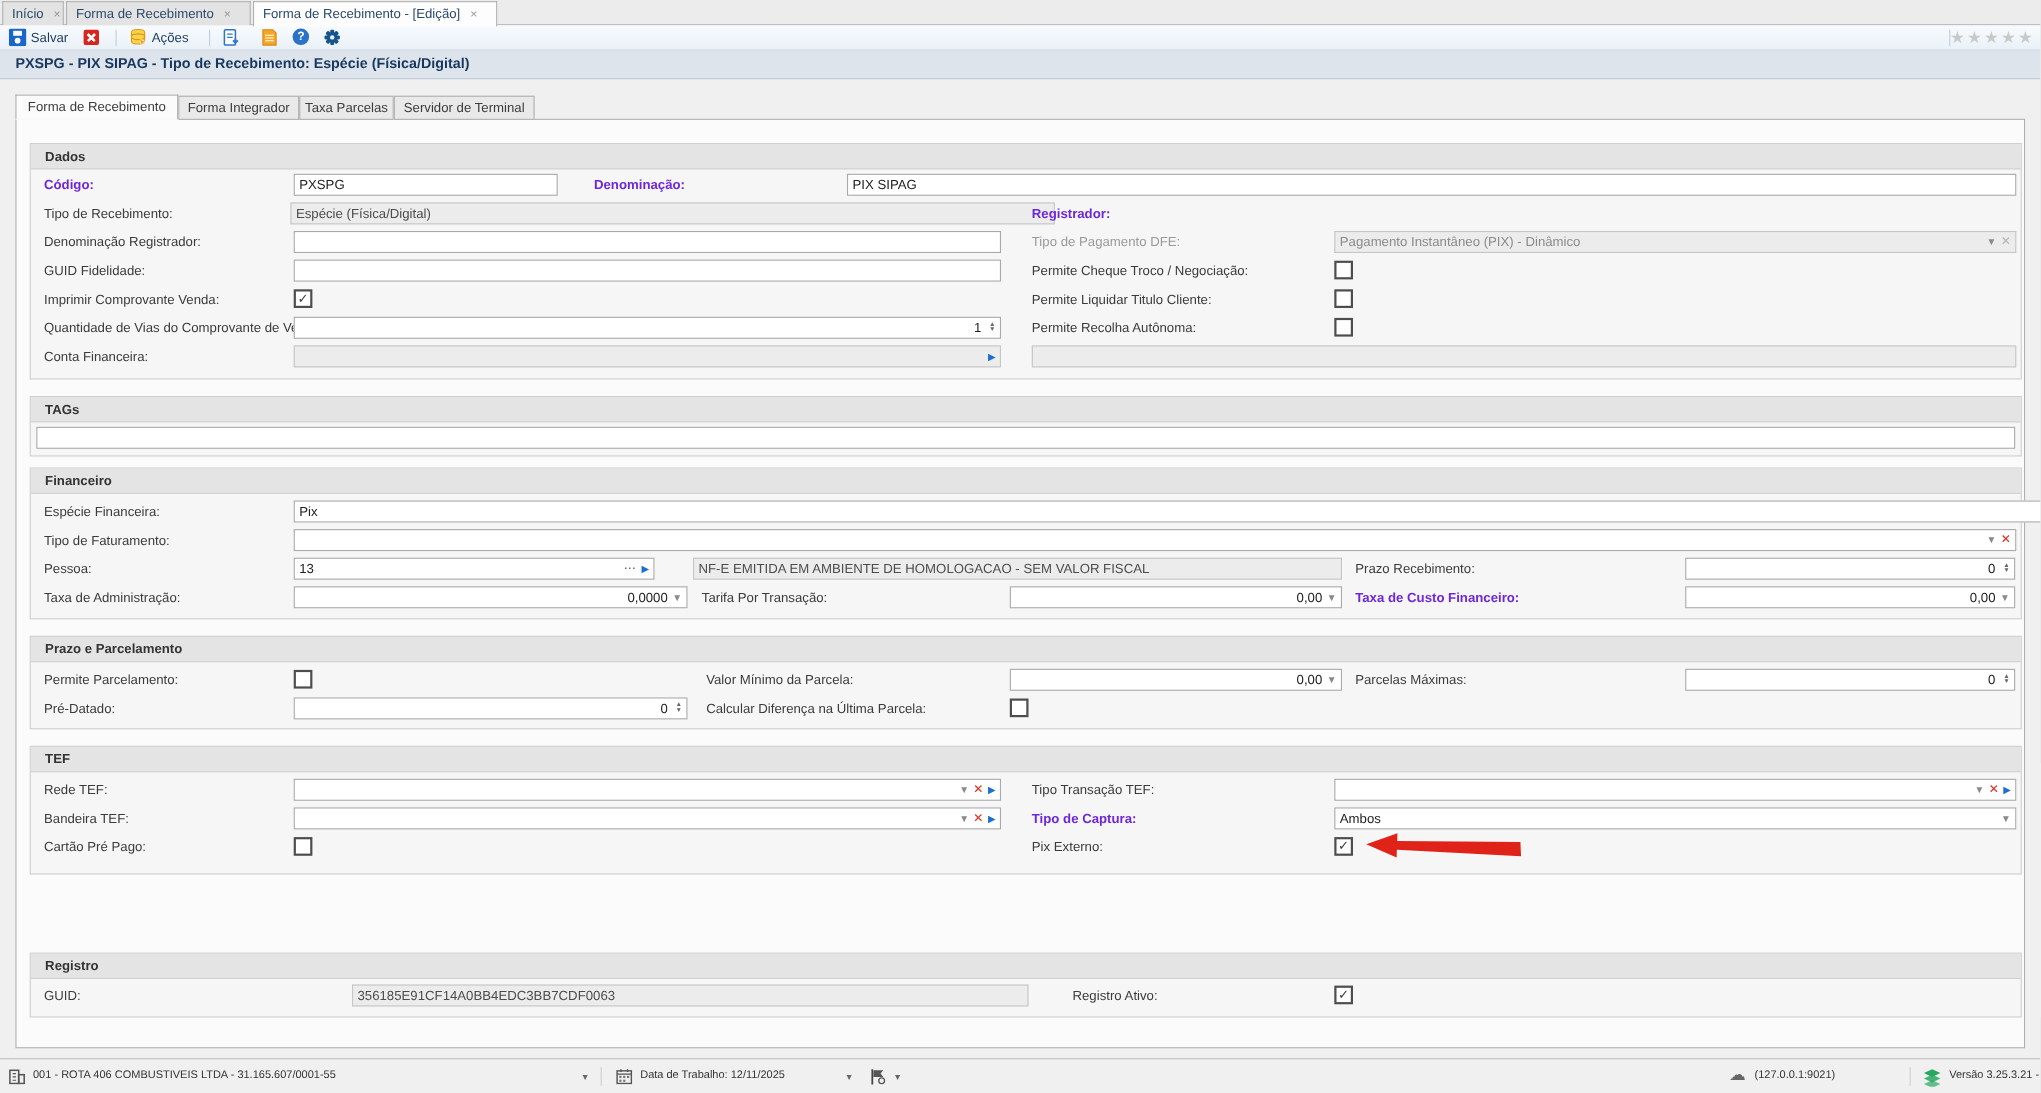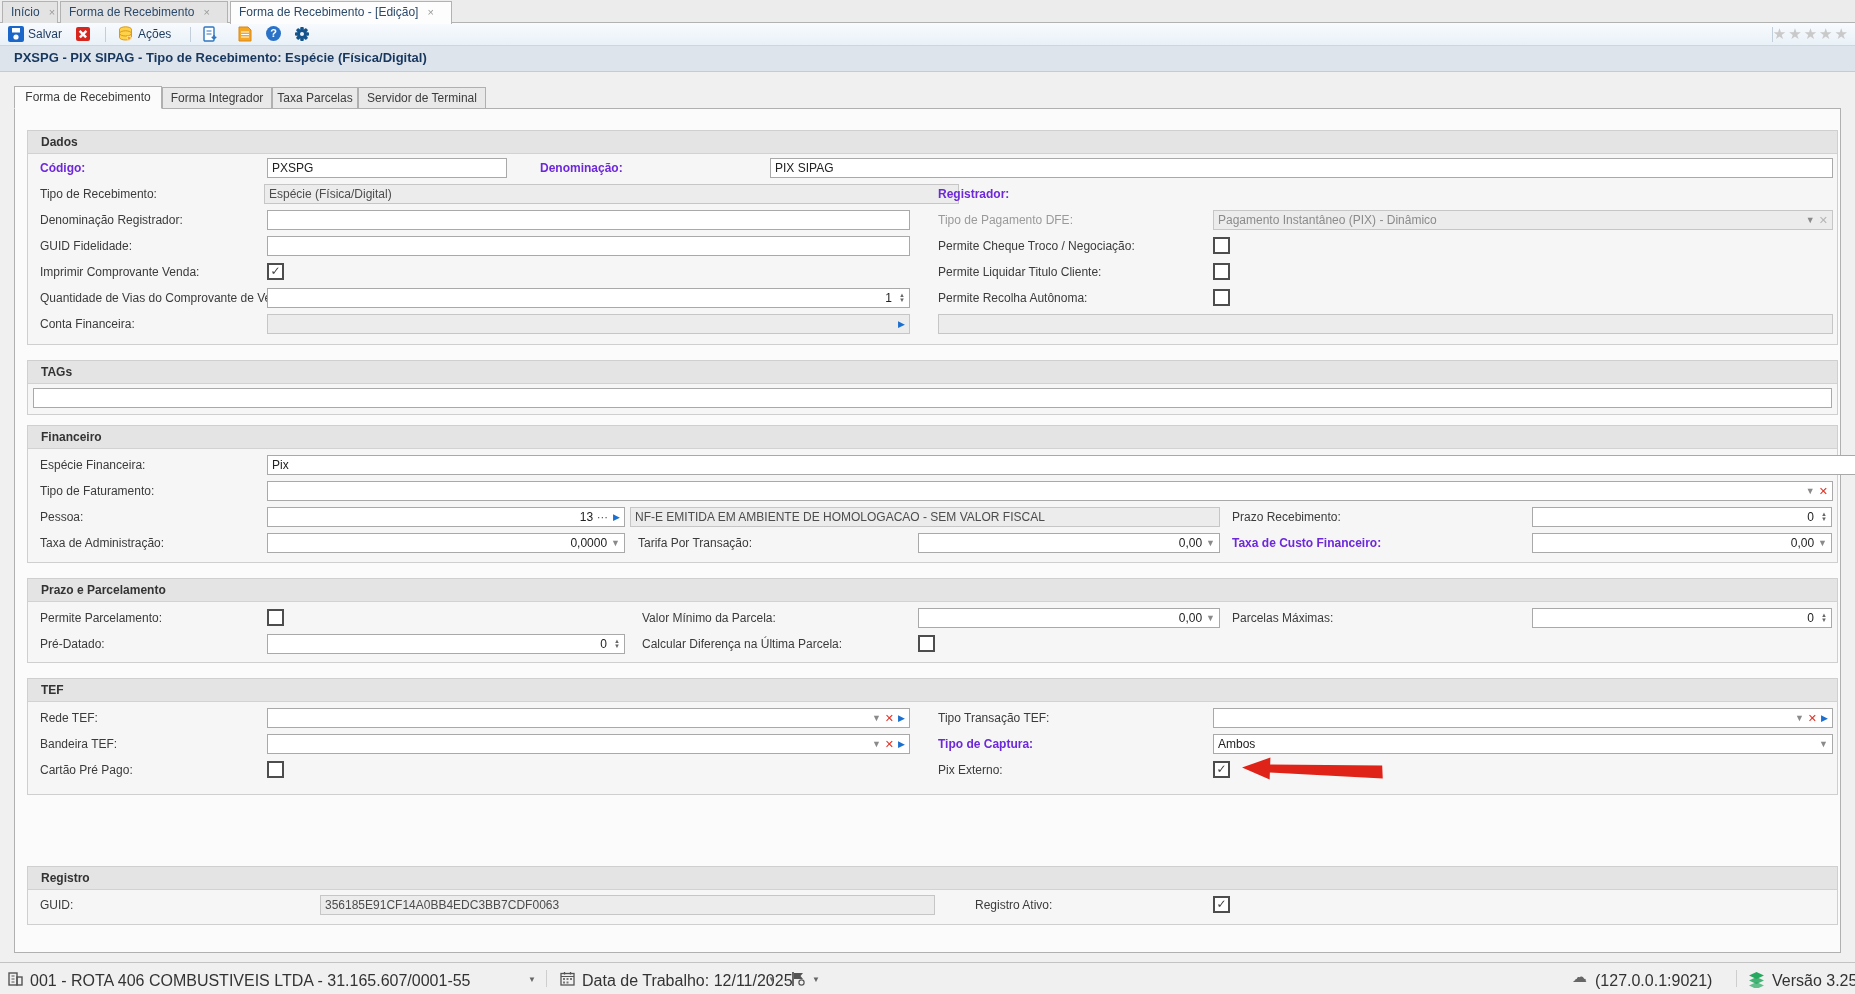--- a/index.html
+++ b/index.html
@@ -51,21 +51,21 @@
   .go{color:#1a6fd0;font-size:9px;}
   .dots{color:#555;font-size:11px;letter-spacing:1px;}
   .spin{display:flex;flex-direction:column;justify-content:center;color:#666;font-size:6px;line-height:5px;padding-left:3px;}
 
   .chk{position:absolute;width:17px;height:17px;background:#fff;border:2px solid #4d4d4d;box-sizing:border-box;z-index:2;text-align:center;}
   .chk .m{display:none;}
   .chk.on .m{display:block;color:#3f3f3f;font-size:12px;font-weight:bold;line-height:13px;}
 
   
   .statusbar{position:absolute;left:0;top:962px;width:1855px;height:32px;background:#f0f0f0;border-top:1px solid #c3c3c3;box-sizing:border-box;}
-  .sitem{position:absolute;top:9px;font-size:16px;color:#333;white-space:nowrap;}
+  .sitem{position:absolute;top:9px;font-size:10px;color:#333;white-space:nowrap;}
   .scar{position:absolute;top:12px;font-size:8px;color:#666;}
   .ssep{position:absolute;top:7px;width:1px;height:17px;background:#cecece;}
   .sicon{position:absolute;top:8px;}
 </style>
 </head>
 <body>
 
 <div id="root">
 
   <div class="tabbar">
@@ -215,21 +215,21 @@
     </div>
 
   <div class="lbl" style="left:40px;top:481px;">Tipo de Faturamento:</div>
   <div class="fld" style="left:267px;top:481px;width:1566px;">
       <span class="val"></span>
       <span class="ador car">▼</span>
       <span class="ador xr">✕</span>
     </div>
 
   <div class="lbl" style="left:40px;top:507px;">Pessoa:</div>
-  <div class="fld" style="left:267px;top:507px;width:358px;text-align:right;">
+  <div class="fld" style="left:267px;top:507px;width:328px;">
       <span class="val">13</span>
       <span class="ador dots">⋯</span>
       <span class="ador go">▶</span>
     </div>
   <div class="fld ro" style="left:630px;top:507px;width:590px;">
       <span class="val">NF-E EMITIDA EM AMBIENTE DE HOMOLOGACAO - SEM VALOR FISCAL</span>
     </div>
   <div class="lbl" style="left:1232px;top:507px;">Prazo Recebimento:</div>
   <div class="fld" style="left:1532px;top:507px;width:300px;">
       <span class="val r">0</span>

